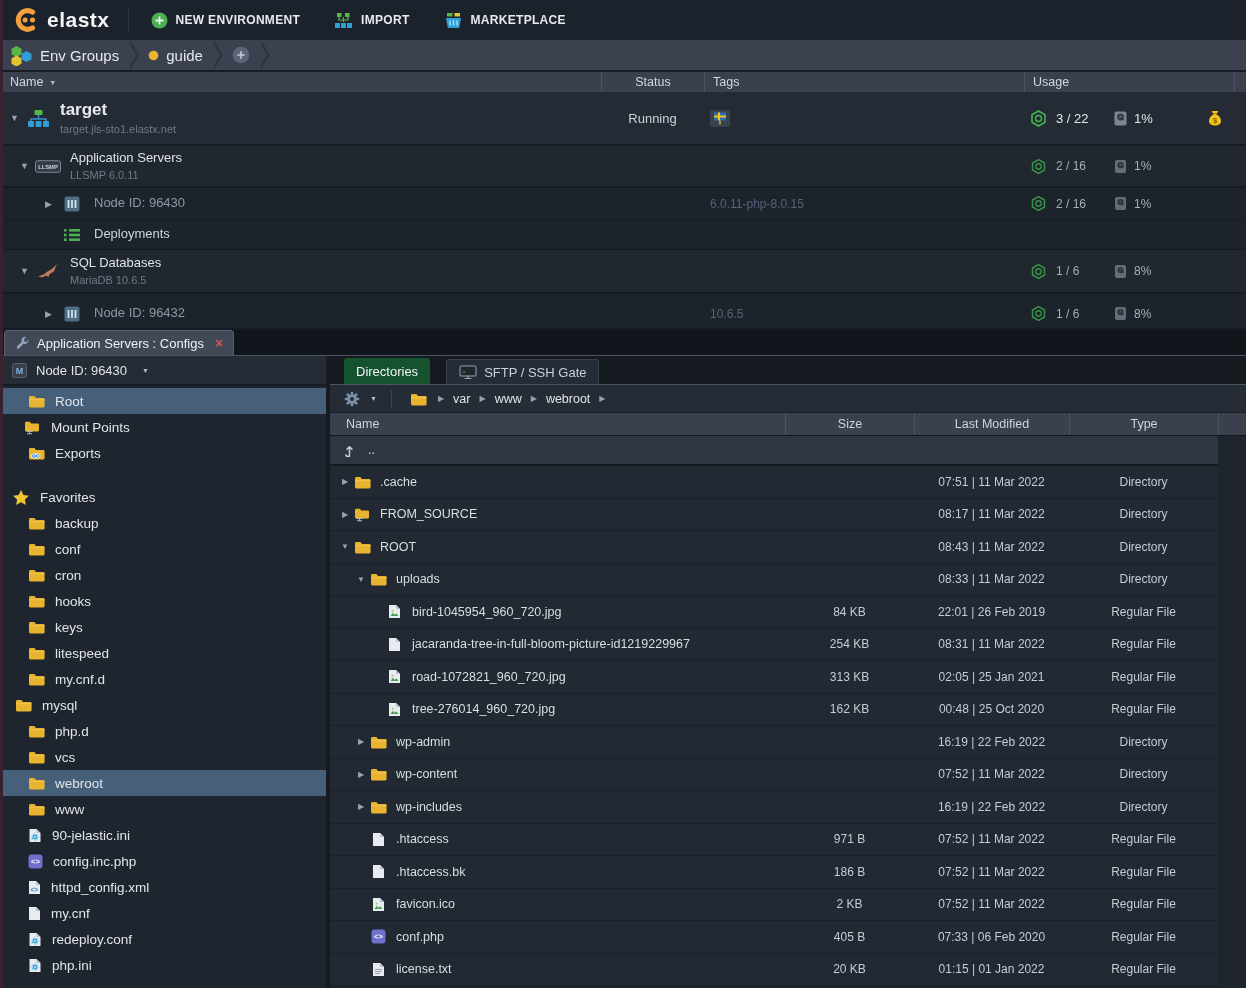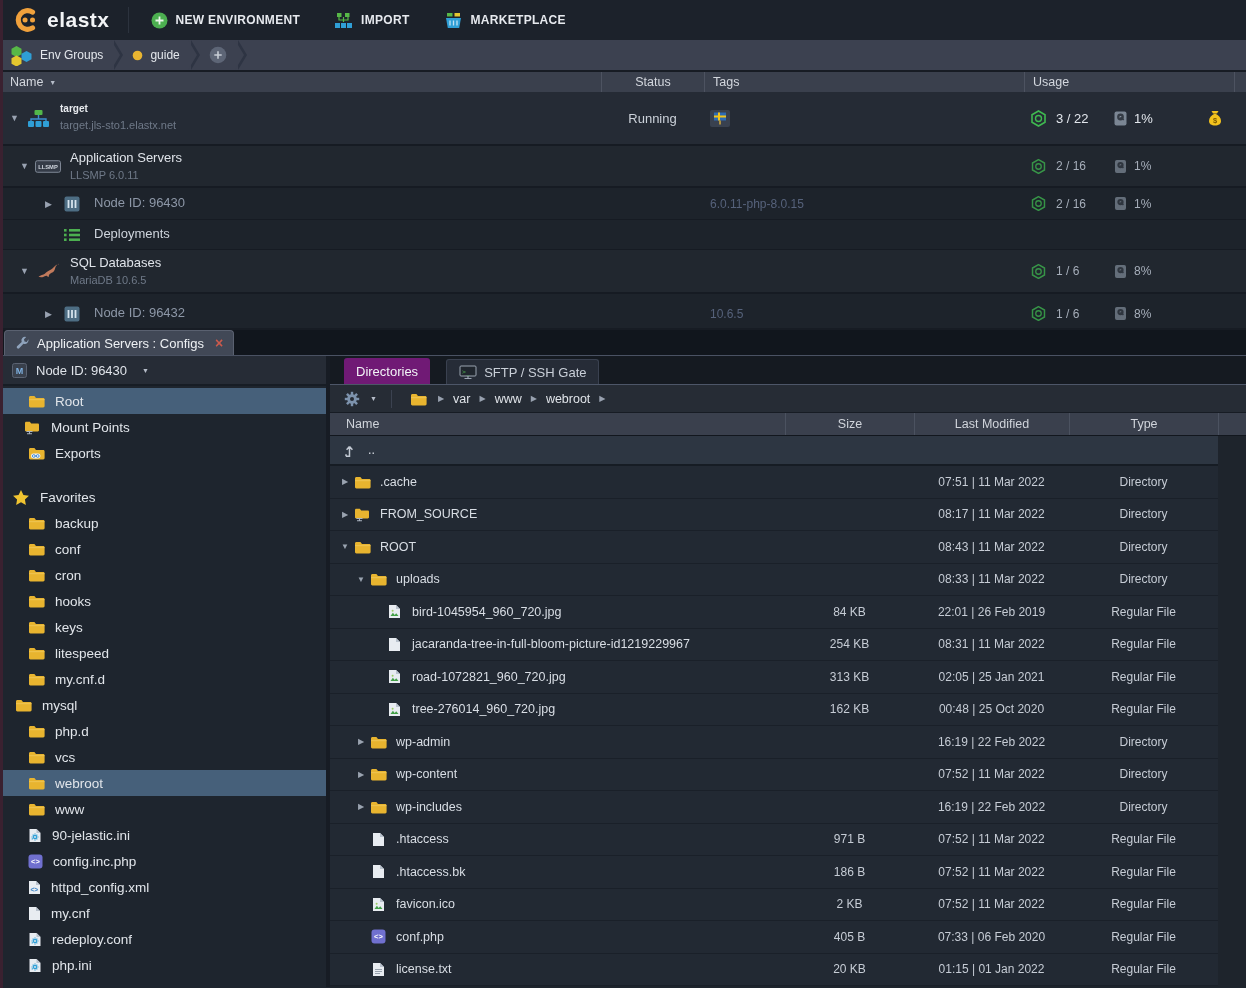--- a/index.html
+++ b/index.html
@@ -11,21 +11,21 @@
   #topbar { height:40px; background:#1c222b; display:flex; align-items:center; }
   #logo { display:flex; align-items:center; gap:7px; padding:0 18px 0 12px; }
   #logo-text { font-size:21px; font-weight:bold; color:#f2f4f6; letter-spacing:.5px; }
   #topbar-sep { width:1px; height:26px; background:#2c333e; }
   #topmenu { display:flex; align-items:flex-start; margin-left:22px; gap:34px; }
   .tmitem { display:flex; align-items:center; gap:8px; font-size:12px; font-weight:bold;
     color:#e6e9ee; letter-spacing:.3px; cursor:pointer; }
 
   
   #crumbbar { height:30px; background:#3c4150; display:flex; align-items:center; padding-left:10px; }
-  .crumb { display:flex; align-items:center; gap:7px; font-size:12px; color:#e4e7ec; }
+  .crumb { display:flex; align-items:center; gap:7px; font-size:15px; color:#e4e7ec; }
   .csep { position:relative; width:13px; height:30px; margin:0 8px; flex:none; }
   .csep i { position:absolute; top:0; width:0; height:0;
     border-top:15px solid transparent; border-bottom:15px solid transparent; }
   .csep .c1 { left:3px; border-left:9px solid #2e3443; }
   .csep .c2 { left:0; border-left:9px solid #3c4150; }
 
   
   #envtable { background:#1d232b; }
   #envheader { height:22px; background:#3a404d; border-top:2px solid #171c24;
     display:flex; align-items:center; font-size:12.5px; color:#d3d7de; }
@@ -39,21 +39,21 @@
   .erow.top { background:#252b35; } .erow.lvl1 { background:#21272f; } .erow.lvl2 { background:#1d232b; border-bottom:1px solid #161b23; }
   .ecell { display:flex; align-items:center; }
   .ename { width:601px; }
   .estatus { width:103px; justify-content:center; font-size:13px; color:#ccd2da; }
   .etags { width:320px; padding-left:6px; gap:8px; }
   .eusage { width:210px; padding-left:6px; }
   .exp { width:17px; flex:none; font-size:9px; color:#99a2b1; text-align:center; }
   .ic { display:inline-flex; align-items:center; justify-content:center; flex:none; }
   .ename .ic { margin:0 9px 0 2px; width:26px; }
   .ett { line-height:1.25; }
-  .et1 { font-size:10px; font-weight:bold; color:#e8ebef; }
+  .et1 { font-size:17px; font-weight:bold; color:#e8ebef; }
   .erow.lvl1 .et1 { font-weight:normal; color:#dfe3e9; font-size:13px; }
   .erow.lvl2 .et1 { font-weight:normal; color:#8d97a7; font-size:13px; }
   .erow.lvl2 .et1.bright { color:#ced4dc; }
   .et2 { font-size:11px; color:#6f7988; margin-top:3px; }
   .tagtxt { font-size:12px; color:#56627b; }
   .eusage .ic.cl { margin-right:9px; }
   .ucount { width:46px; font-size:13px; color:#e2e6ec; }
   .erow.lvl1 .ucount, .erow.lvl2 .ucount { color:#a6aeba; font-size:12px; }
   .eusage .ic.dk { margin:0 7px 0 12px; }
   .erow.lvl1 .ic.cl, .erow.lvl2 .ic.cl, .erow.lvl1 .ic.dk, .erow.lvl2 .ic.dk { opacity:.75; transform:scale(.92); }
@@ -75,21 +75,21 @@
   #tree { flex:1; overflow:hidden; padding-top:2px; }
   .sitem { height:26px; display:flex; align-items:center; gap:10px; font-size:13.5px; color:#e1e5ea; cursor:pointer; }
   .sitem.sel { background:#46607a; }
   .sdiv { height:18px; }
   .slabel { white-space:nowrap; }
 
   
   #filepanel { flex:1; display:flex; flex-direction:column; background:#1e242c; }
   #ftabs { height:29px; background:#151a21; border-bottom:1px solid #4d5668; display:flex; align-items:flex-end; padding-left:14px; gap:16px; }
   .ftab { display:flex; align-items:center; gap:7px; padding:0 12px; border-radius:3px 3px 0 0; cursor:pointer; }
-  .ftab.active { height:26px; background:#701a75; color:#f2f4f7; font-size:13px; }
+  .ftab.active { height:26px; background:#14532d; color:#f2f4f7; font-size:13px; }
   .ftab.inactive { height:25px; background:#262c37; border:1px solid #3a4150; border-bottom:none; color:#c9cfd8; font-size:13px; }
   #ftoolbar { height:28px; background:#262c35; border-bottom:1px solid #171c24; display:flex; align-items:center; padding-left:8px; }
   #gearbtn { display:flex; align-items:center; gap:4px; cursor:pointer; padding:0 6px; }
   #tb-sep { width:1px; height:18px; background:#3b4250; margin:0 8px; }
   .psep { font-size:8px; color:#98a1af; margin:0 9px; }
   .pitem { font-size:12.5px; color:#e0e4e9; cursor:pointer; }
   #fheader { height:23px; background:#3a404d; display:flex; align-items:center; font-size:12.5px; color:#d0d4db; border-bottom:1px solid #12171e; }
   .fhcell { height:100%; display:flex; align-items:center; justify-content:center; border-left:1px solid #4b5260; }
   .fh-name { width:455px; justify-content:flex-start; padding-left:16px; border-left:none; }
   .fh-size { width:129px; } .fh-mod { width:155px; } .fh-type { width:149px; } .fh-x { flex:1; }

